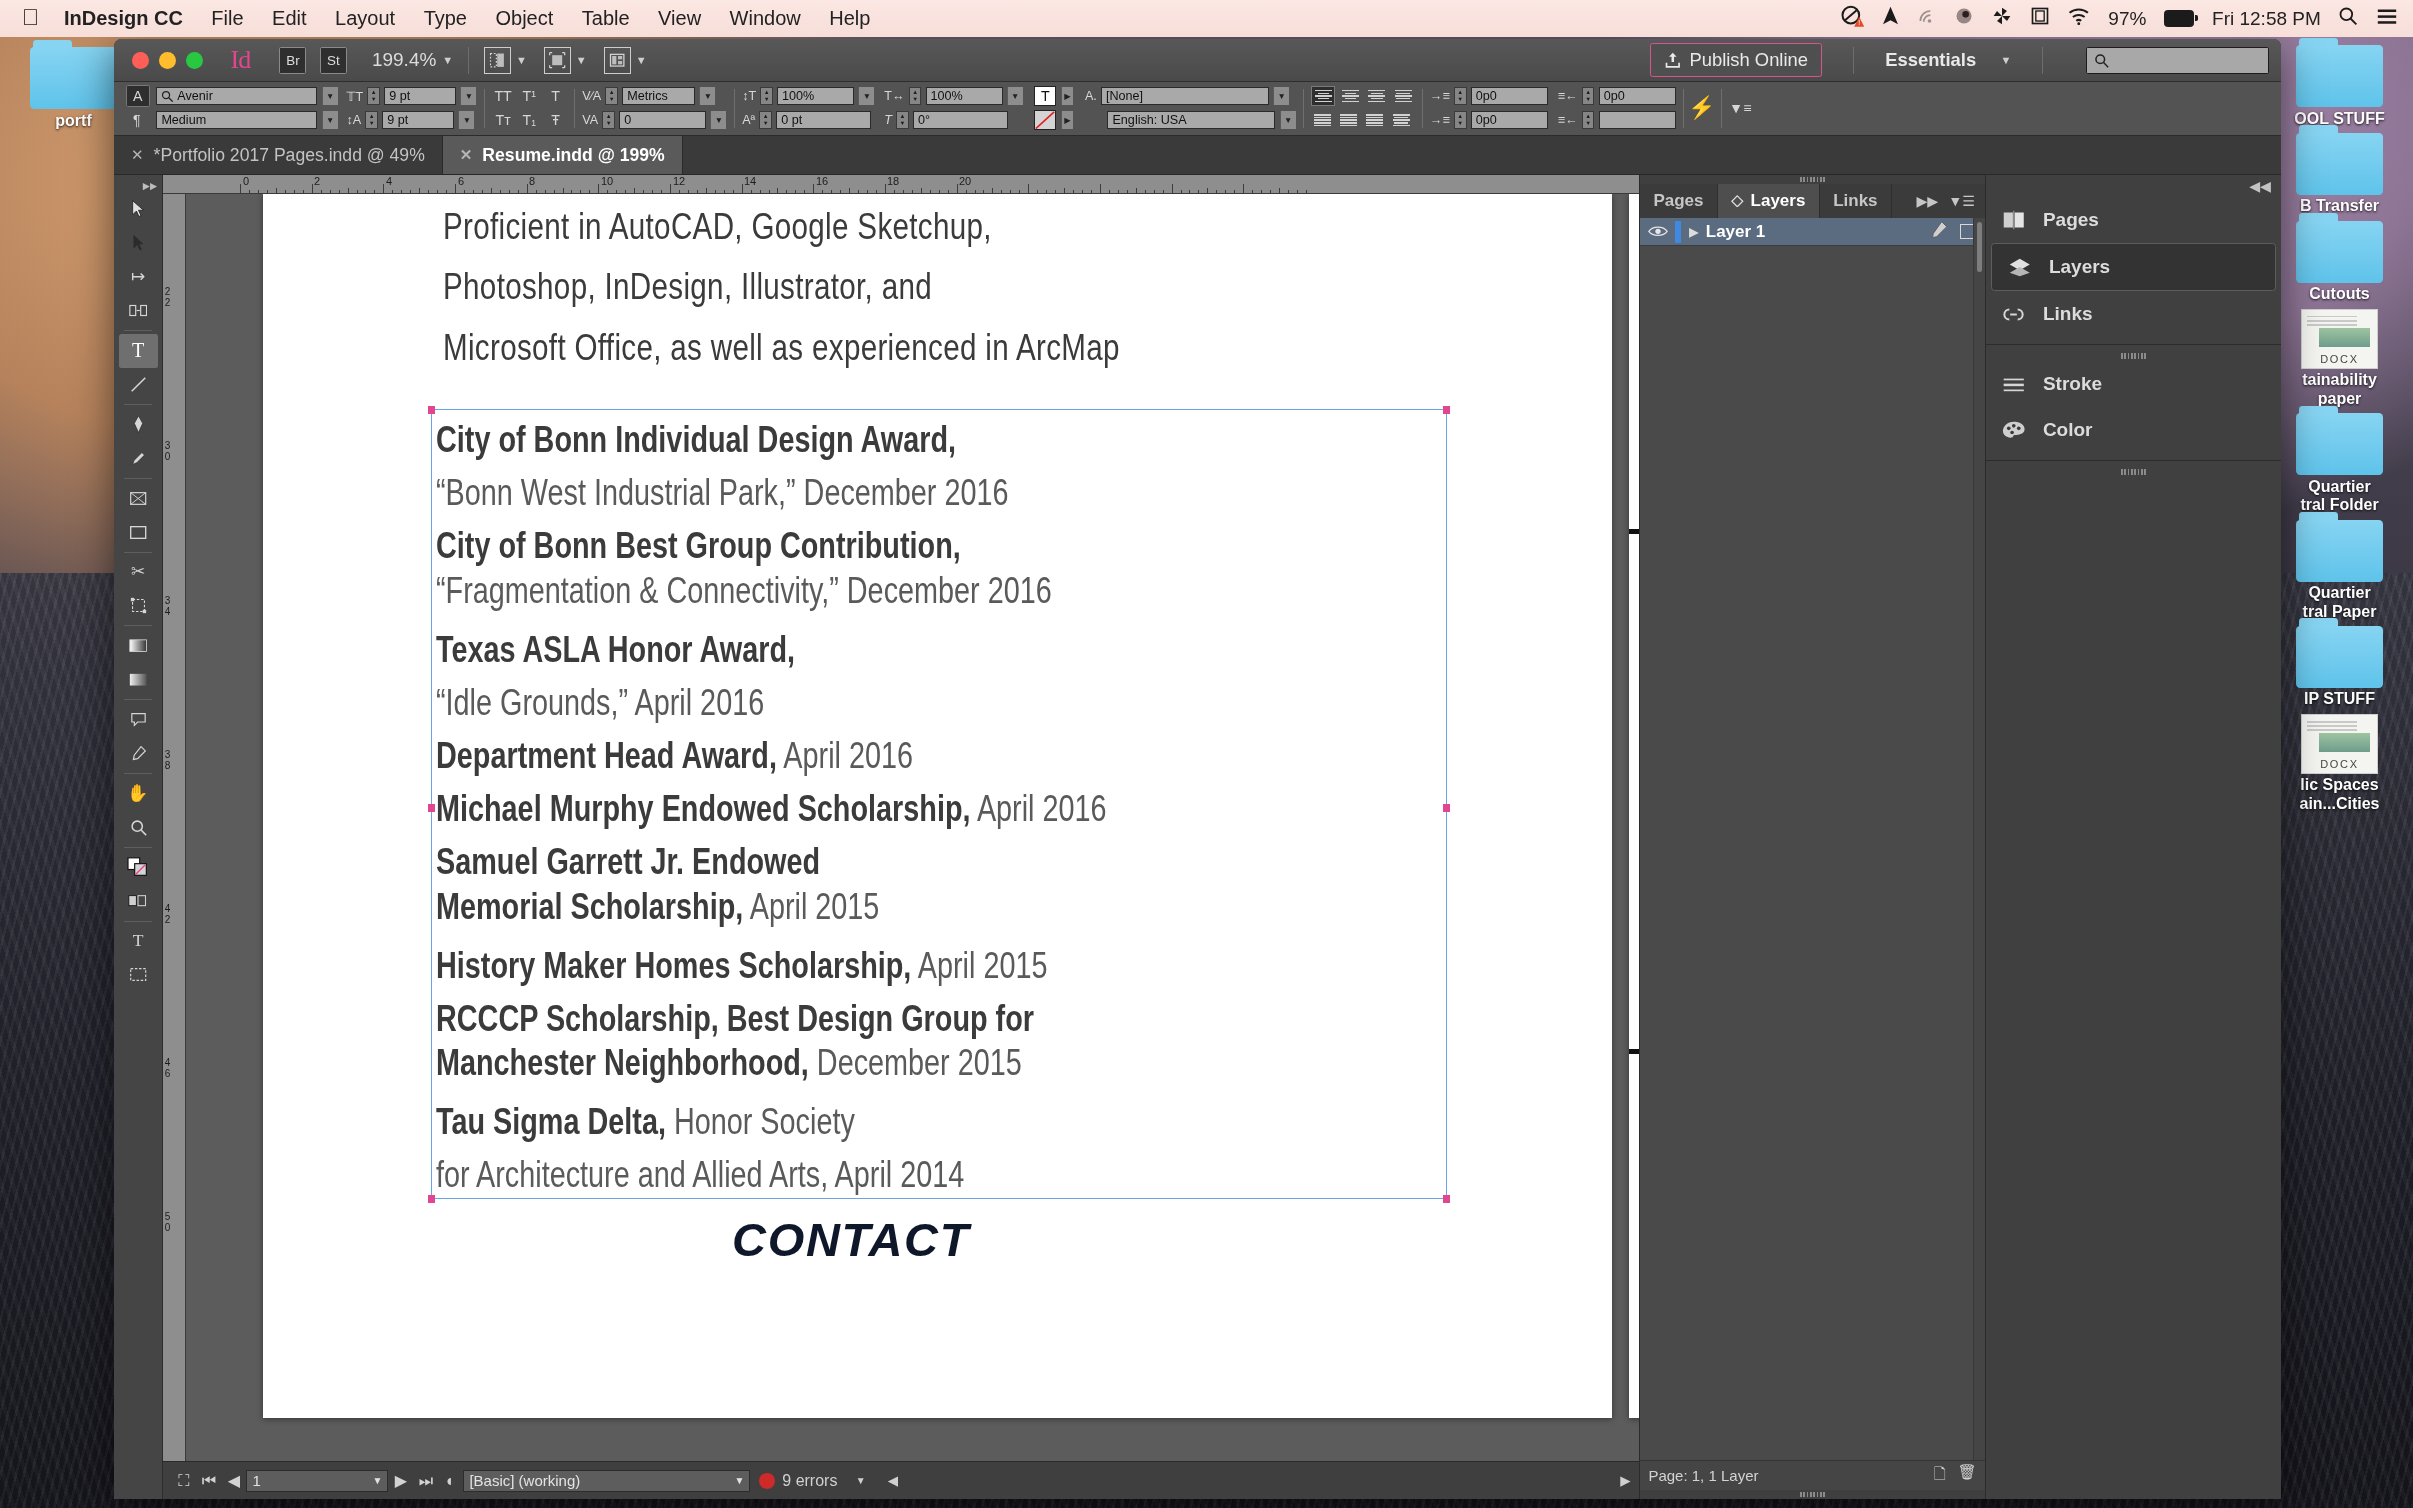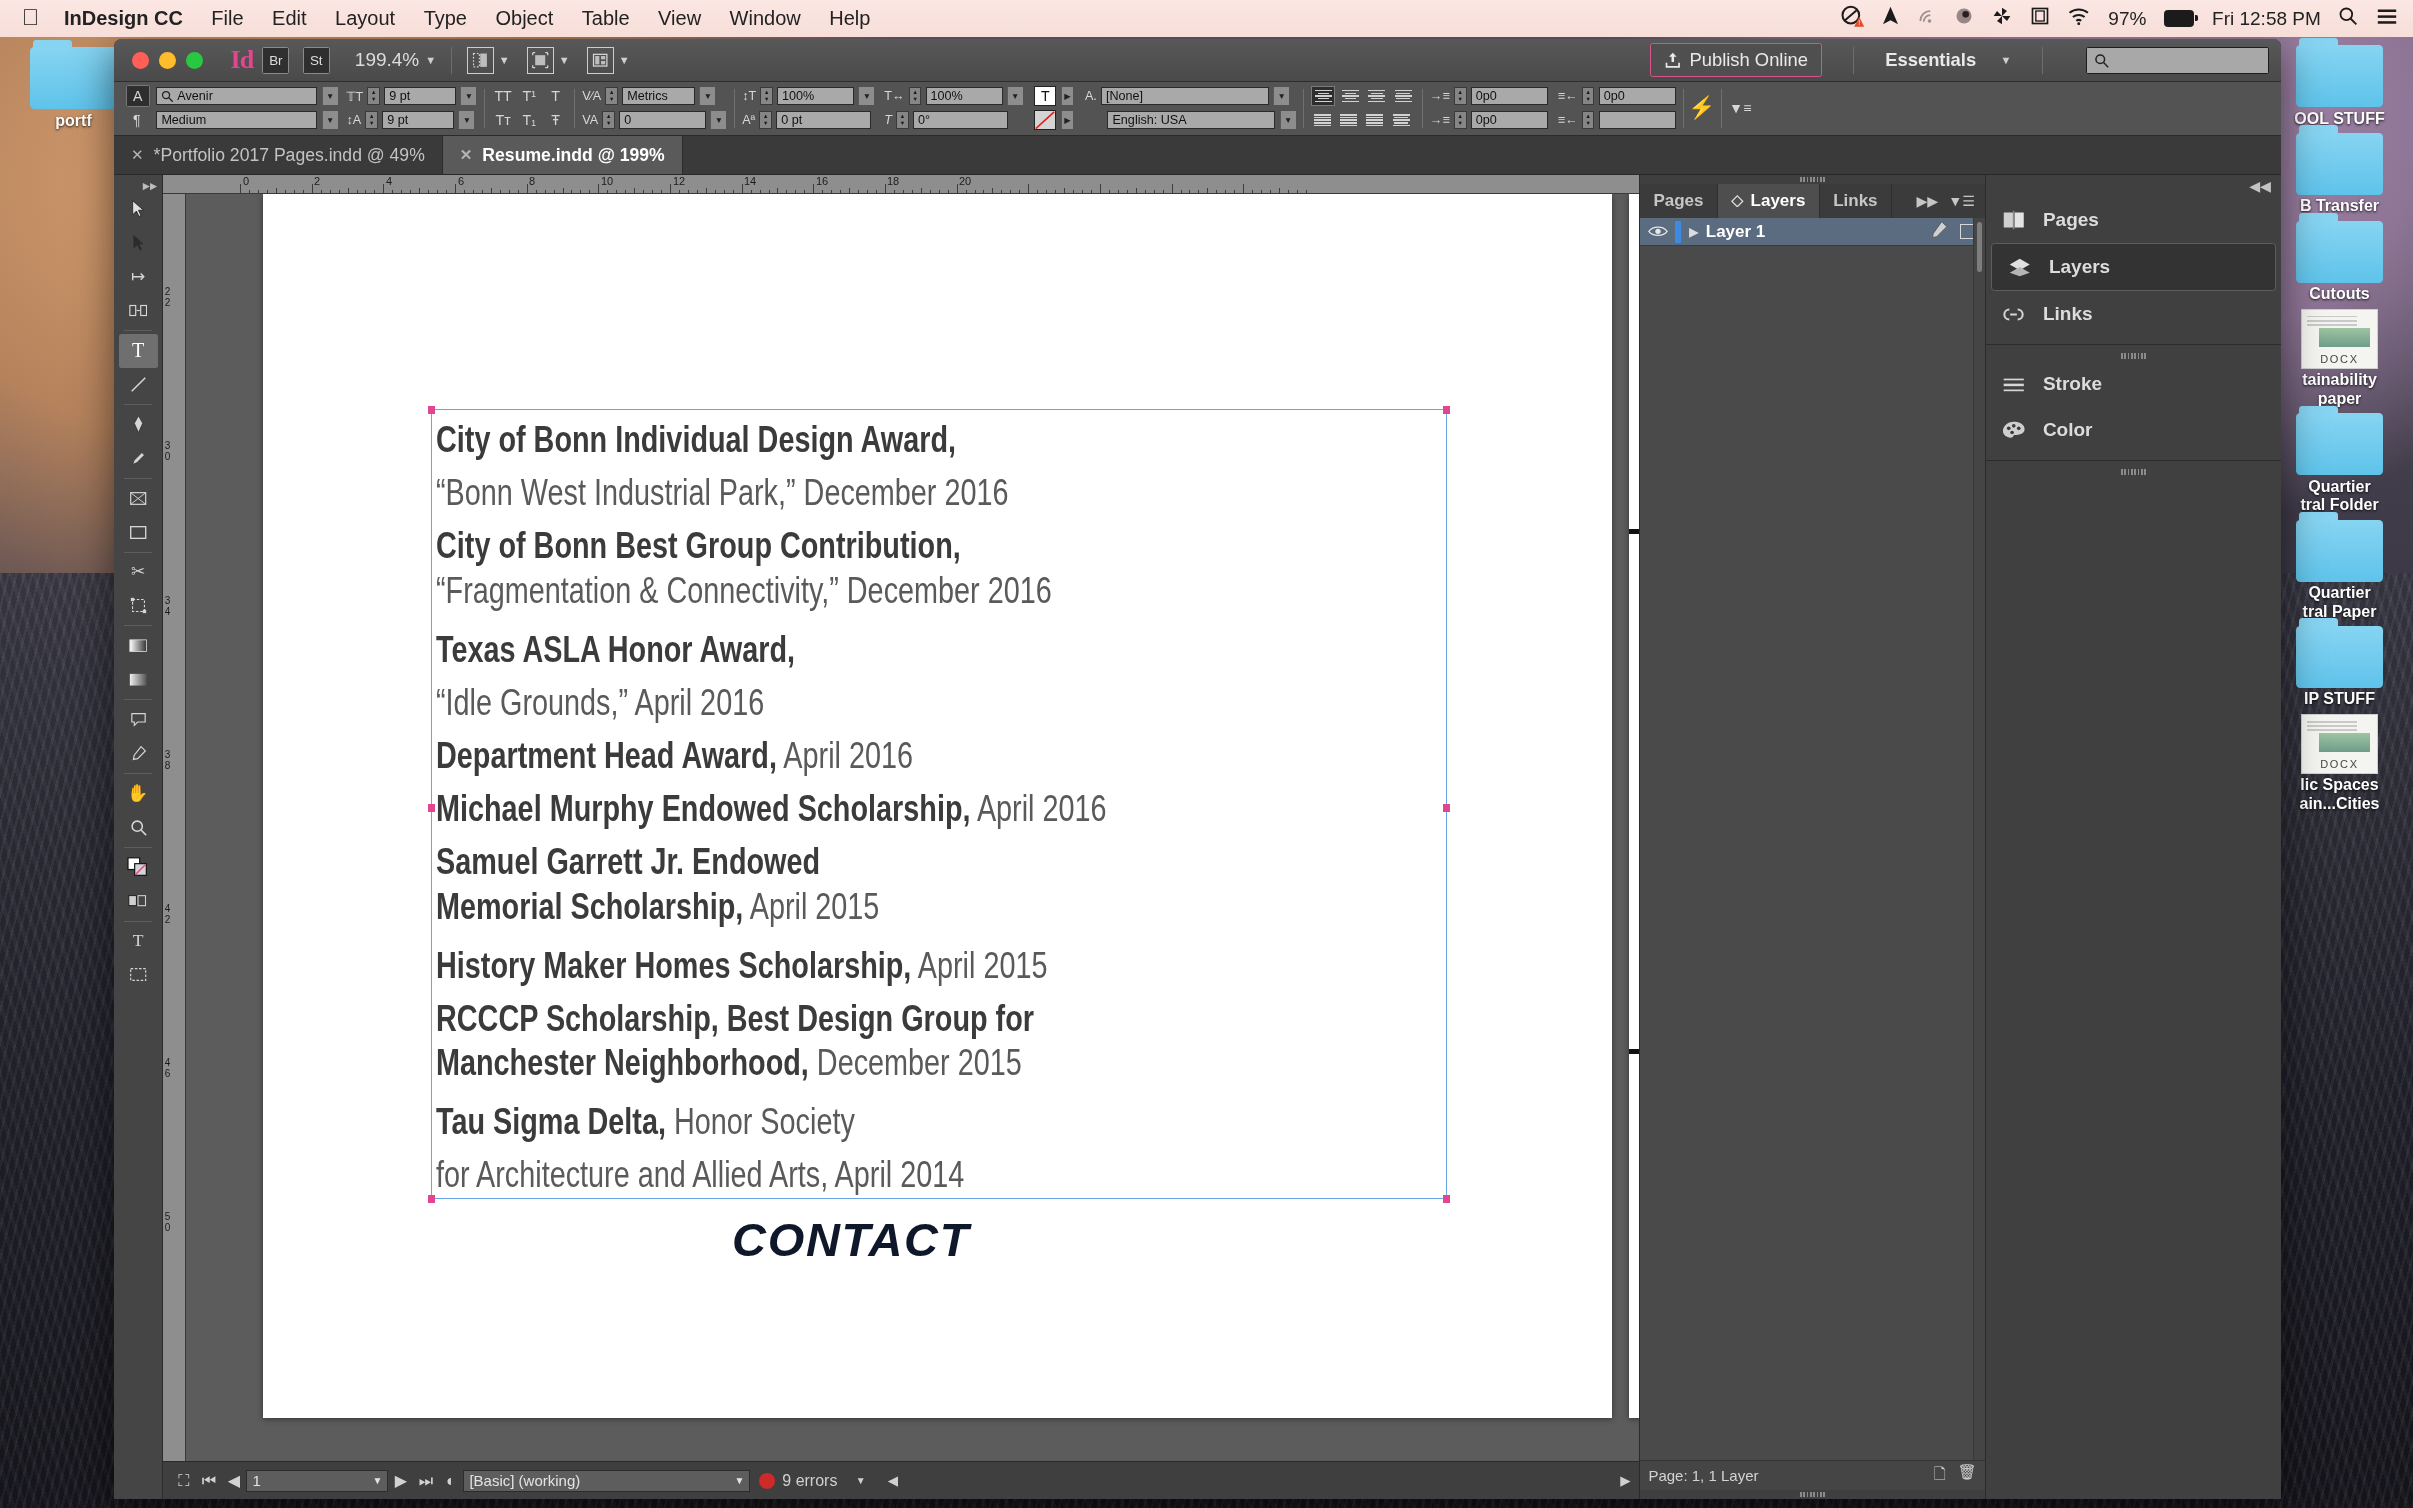--- a/index.html
+++ b/index.html
@@ -65,21 +65,21 @@
 
   
   #id-titlebar {
     height:42px; background: linear-gradient(180deg,#585858 0%, #4a4a4a 100%);
     display:flex; align-items:center; padding:0 11.7px; flex:0 0 auto;
     border-bottom:0.8px solid #2e2e2e;
   }
   .traffic { display:flex; gap:10px; margin-right:27px; padding-left:6.7px; }
   .tl { width:17px; height:17px; border-radius:50%; }
   .tl.r{background:#ff5f57;} .tl.y{background:#ffbd2e;} .tl.g{background:#28c940;}
-  .id-logo { color:#e2468f; font-weight:bold; font-size:26px; font-family:"Liberation Serif",serif; margin-right:9px; letter-spacing:-0.8px;}
+  .id-logo { color:#e2468f; font-weight:normal; font-size:26px; font-family:"Liberation Serif",serif; margin-right:29px; letter-spacing:-0.8px;}
   .sq-btn {
     width:25px;height:25px;background:#2f2f2f;border:0.8px solid #8a8a8a;
     color:#ddd;font-size:13.4px;display:flex;align-items:center;justify-content:center;
     margin-right:13.4px;border-radius:1.7px;
   }
   .zoom-val { color:#dcdcdc; font-size:19px; margin:0 5.9px 0 11.7px;}
   .caret { color:#cfcfcf; font-size:11px; }
   .tb-div { width:0.8px; height:27px; background:#6d6d6d; margin:0 15px; }
   .tb-icon-grp { display:flex; align-items:center; gap:5px; margin-right:17px; }
   .tb-ico {
@@ -1034,20 +1034,25 @@
             <span class="vtick" style="top: 246px; writing-mode: horizontal-tb; font-size: 10px; line-height: 11px;">3<br>0</span>
             <span class="vtick" style="top: 401px; writing-mode: horizontal-tb; font-size: 10px; line-height: 11px;">3<br>4</span>
             <span class="vtick" style="top: 555px; writing-mode: horizontal-tb; font-size: 10px; line-height: 11px;">3<br>8</span>
             <span class="vtick" style="top: 709px; writing-mode: horizontal-tb; font-size: 10px; line-height: 11px;">4<br>2</span>
             <span class="vtick" style="top: 863px; writing-mode: horizontal-tb; font-size: 10px; line-height: 11px;">4<br>6</span>
             <span class="vtick" style="top: 1017px; writing-mode: horizontal-tb; font-size: 10px; line-height: 11px;">5<br>0</span>
           </div>
         <div id="scroll-area">
 
           <div class="page" id="page-1">
+            <div id="skills-block" style="position:absolute;left:180px;top:11.7px;">
+                <div class="doc-text skills-line" style="margin-bottom: 18.4px;">Proficient in AutoCAD, Google Sketchup,</div>
+                <div class="doc-text skills-line" style="margin-bottom: 18.4px;">Photoshop, InDesign, Illustrator, and</div>
+                <div class="doc-text skills-line" style="margin-bottom: 18.4px;">Microsoft Office, as well as experienced in ArcMap</div>
+              </div>
 
 
             <div id="awards-list" style="position:absolute;left:173px;top:225px;width:1006px">
                 <div class="doc-text award-item" style="margin-bottom: 11px; margin-top: 0px;"><span class="bold">City of Bonn Individual Design Award,</span></div>
                 <div class="doc-text award-item" style="margin-bottom: 11px; margin-top: 0px;"><span class="thin">“Bonn West Industrial Park,” December 2016</span></div>
                 <div class="doc-text award-item" style="margin-bottom: 11px; margin-top: 0px;"><span class="bold">City of Bonn Best Group Contribution,</span></div>
                 <div class="doc-text award-item" style="margin-bottom: 17px; margin-top: -8.4px;"><span class="thin">“Fragmentation &amp; Connectivity,” December 2016</span></div>
                 <div class="doc-text award-item" style="margin-bottom: 11px; margin-top: 0px;"><span class="bold">Texas ASLA Honor Award,</span></div>
                 <div class="doc-text award-item" style="margin-bottom: 11px; margin-top: 0px;"><span class="thin">“Idle Grounds,” April 2016</span></div>
                 <div class="doc-text award-item" style="margin-bottom: 11px; margin-top: 0px;"><span class="bold">Department Head Award,</span><span class="thin"> April 2016</span></div>

